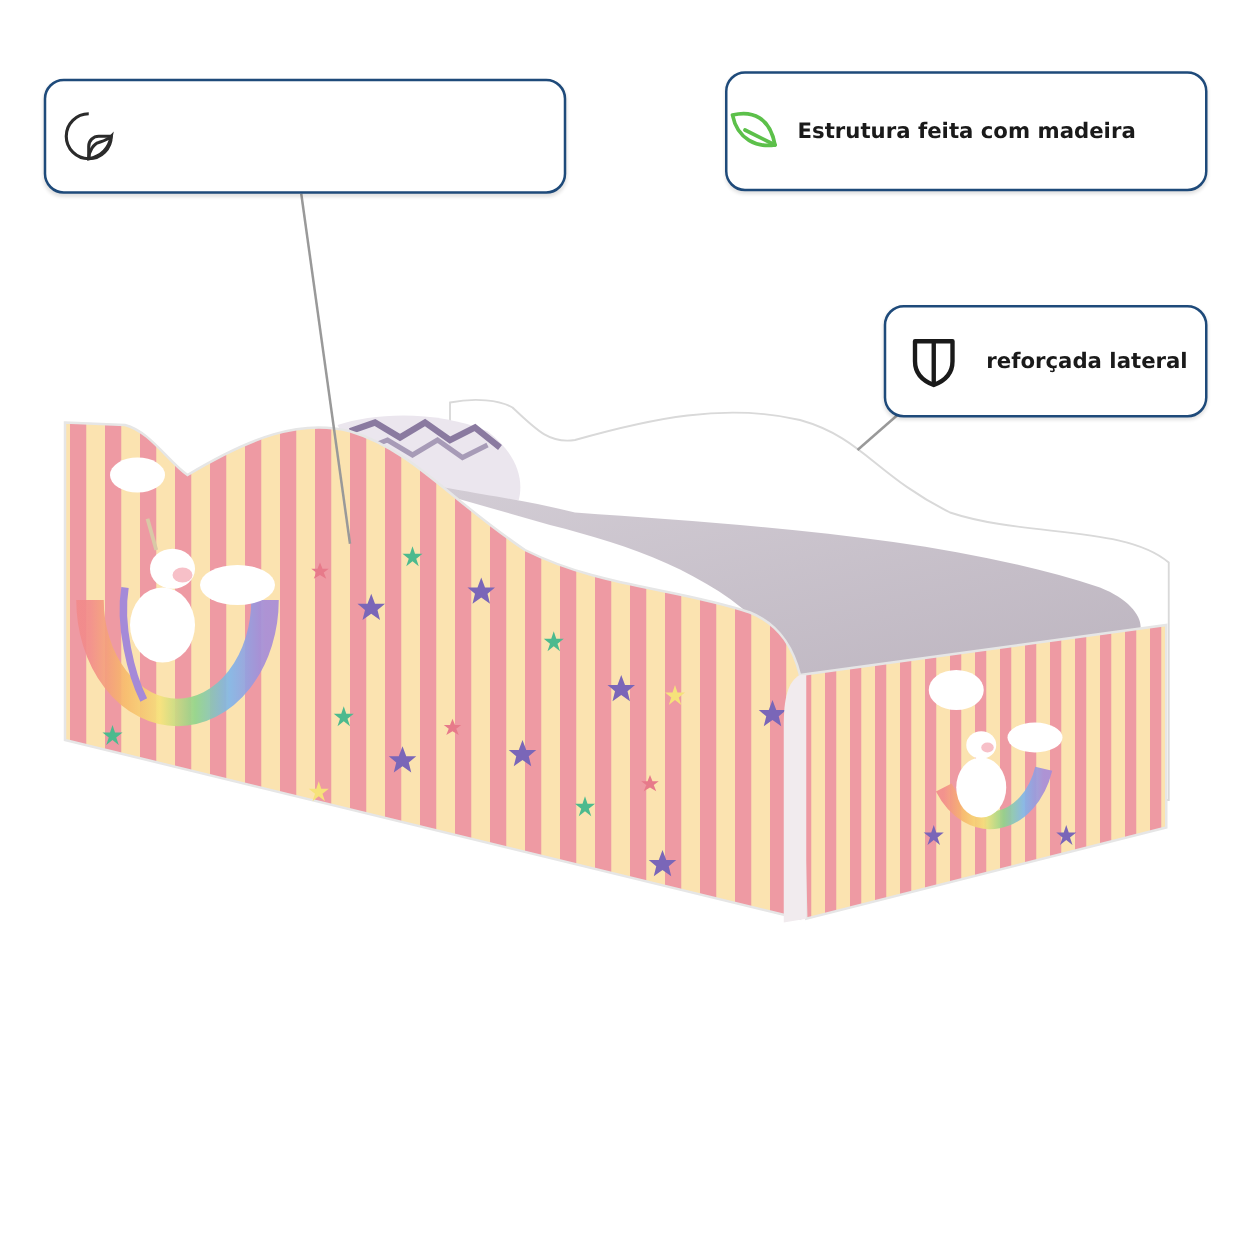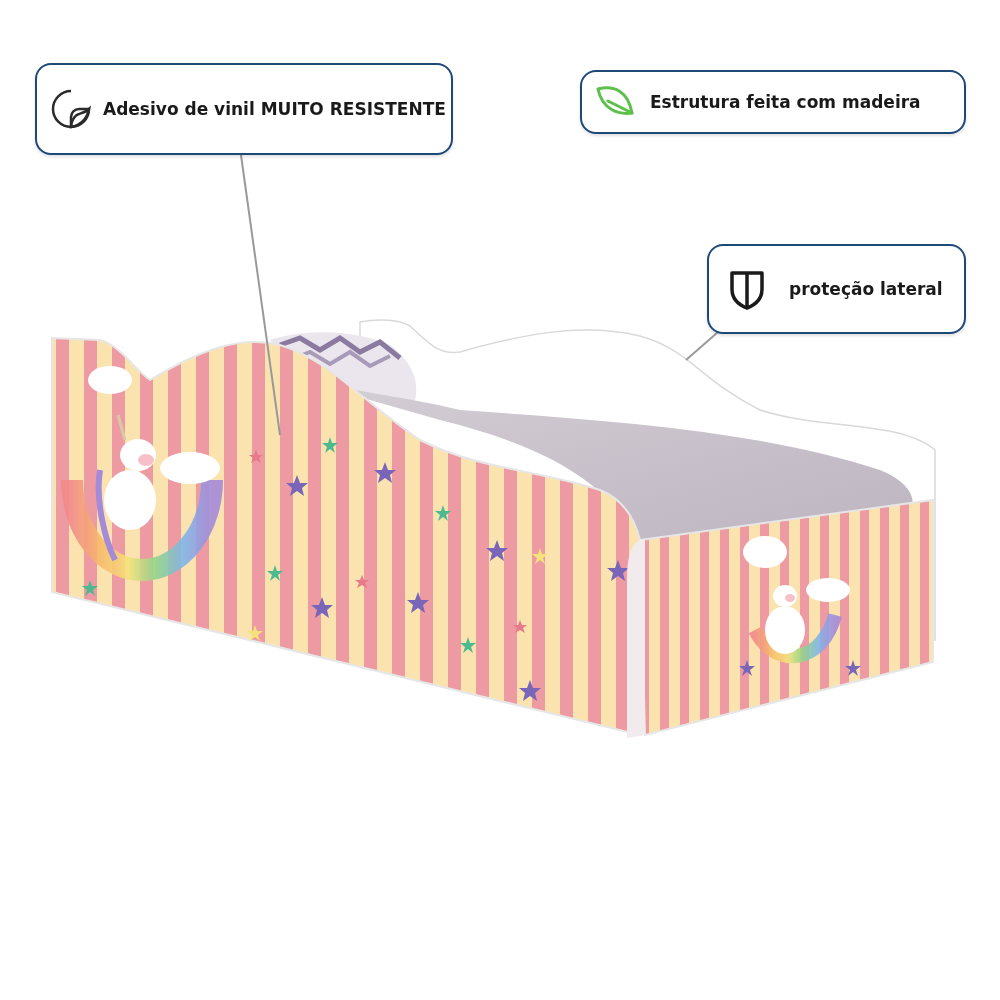--- a/index.html
+++ b/index.html
@@ -7,21 +7,21 @@
   .callout {
     position:absolute; box-sizing:border-box;
     border:2.5px solid #1e4a7a; border-radius:16px; background:#ffffff;
     display:flex; align-items:center;
     box-shadow:0 2px 3px rgba(0,0,0,0.12);
   }
   .callout .txt { font-weight:bold; color:#1a1a1a; font-size:17px; line-height:29px; }
   .callout .ico { flex:0 0 auto; display:flex; align-items:center; justify-content:center; }
   #c1 { left:35px; top:63px; width:418px; height:92px; padding-left:12px; }
   #c1 .ico { width:44px; height:44px; margin-right:10px; }
-  #c2 { left:580px; top:70px; width:386px; height:64px; padding-left:12px; }
+  #c2 { left:580px; top:57px; width:386px; height:96px; }
   #c2 .ico { width:42px; height:42px; margin-right:14px; }
   #c3 { left:707px; top:244px; width:259px; height:90px; padding-left:18px; }
   #c3 .ico { width:40px; height:44px; margin-right:22px; }
   #c3 .txt { line-height:27px; }
   .scene { position:absolute; left:0; top:0; width:1000px; height:1000px; }
 </style>
 </head>
 <body>
 
 <svg class="scene" viewBox="0 0 1000 1000" xmlns="http://www.w3.org/2000/svg">
@@ -119,21 +119,20 @@
 </svg>
 
 <div id="c1" class="callout">
   <span class="ico">
     <svg width="44" height="44" viewBox="0 0 44 44">
       <path d="M22,4 A18,18 0 1 0 40,22 L30,22 A8,8 0 0 0 22,30 L22,40" fill="none" stroke="#2b2b2b" stroke-width="2.5"></path>
       <path d="M40,22 C38,32 32,38 22,40 C22,34 26,28 30,27 C33,26 37,25 40,22 Z" fill="none" stroke="#2b2b2b" stroke-width="2.5"></path>
     </svg>
   </span>
   <div class="txt">
-    <div>Adesivo de vinil MUITO RESISTENTE</div>
   </div>
 </div>
 
 <div id="c2" class="callout">
   <span class="ico">
     <svg width="42" height="42" viewBox="0 0 42 42">
       <path d="M4,8 C20,4 34,10 38,32 C24,34 8,28 4,8 Z" fill="none" stroke="#5cc04a" stroke-width="3" stroke-linejoin="round"></path>
       <path d="M14,20 C22,24 30,28 38,32" fill="none" stroke="#5cc04a" stroke-width="3" stroke-linecap="round"></path>
     </svg>
   </span>
@@ -143,15 +142,15 @@
 </div>
 
 <div id="c3" class="callout">
   <span class="ico">
     <svg width="40" height="44" viewBox="0 0 40 44">
       <path d="M5,6 L35,6 L35,22 C35,32 28,38 20,41 C12,38 5,32 5,22 Z" fill="none" stroke="#1a1a1a" stroke-width="3.5" stroke-linejoin="round"></path>
       <line x1="20" y1="6" x2="20" y2="40" stroke="#1a1a1a" stroke-width="3.5"></line>
     </svg>
   </span>
   <div class="txt">
-    <div>proteção lateral</div>
+    <div>reforçada lateral</div>
   </div>
 </div>
 
 </body></html>

